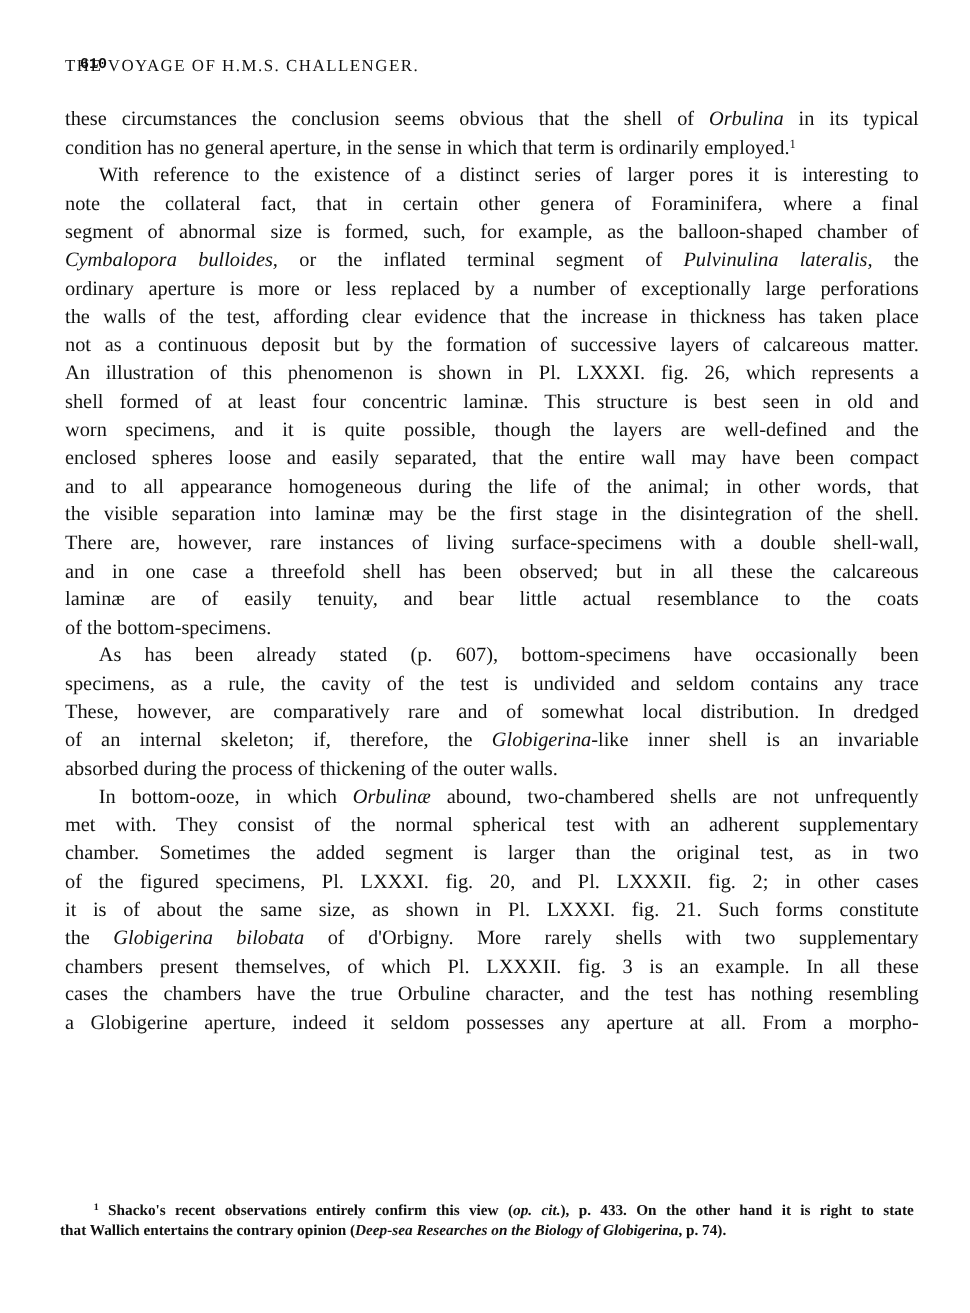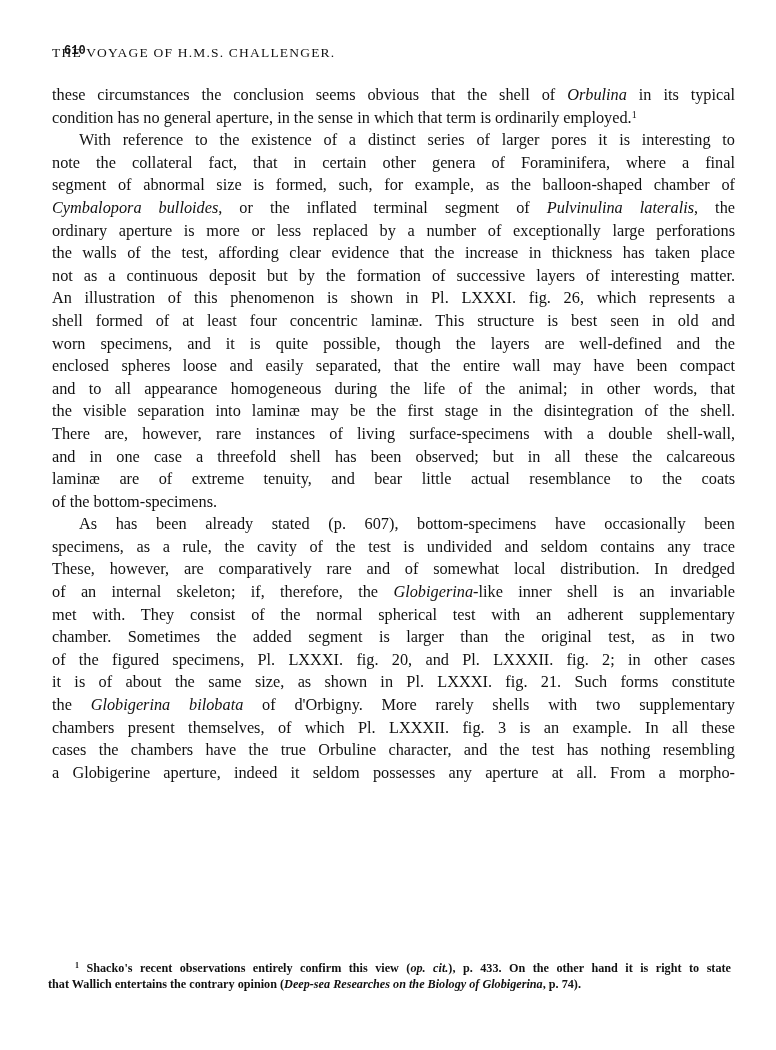--- a/index.html
+++ b/index.html
@@ -33,35 +33,37 @@
 
 <div class="body" id="body">
     <span class="line"><span>these circumstances the conclusion seems obvious that the shell of </span><i>Orbulina</i><span> in its typical</span></span>
     <span class="line last"><span>condition has no general aperture, in the sense in which that term is ordinarily employed.</span><sup>1</sup></span>
     <span class="line indent"><span>With reference to the existence of a distinct series of larger pores it is interesting to</span></span>
     <span class="line"><span>note the collateral fact, that in certain other genera of Foraminifera, where a final</span></span>
     <span class="line"><span>segment of abnormal size is formed, such, for example, as the balloon-shaped chamber of</span></span>
     <span class="line"><i>Cymbalopora bulloides</i><span>, or the inflated terminal segment of </span><i>Pulvinulina lateralis</i><span>, the</span></span>
     <span class="line"><span>ordinary aperture is more or less replaced by a number of exceptionally large perforations</span></span>
     <span class="line"><span>the walls of the test, affording clear evidence that the increase in thickness has taken place</span></span>
-    <span class="line"><span>not as a continuous deposit but by the formation of successive layers of interesting matter.</span></span>
+    <span class="line"><span>not as a continuous deposit but by the formation of successive layers of calcareous matter.</span></span>
     <span class="line"><span>An illustration of this phenomenon is shown in Pl. LXXXI. fig. 26, which represents a</span></span>
     <span class="line"><span>shell formed of at least four concentric laminæ.  This structure is best seen in old and</span></span>
     <span class="line"><span>worn specimens, and it is quite possible, though the layers are well-defined and the</span></span>
     <span class="line"><span>enclosed spheres loose and easily separated, that the entire wall may have been compact</span></span>
     <span class="line"><span>and to all appearance homogeneous during the life of the animal; in other words, that</span></span>
     <span class="line"><span>the visible separation into laminæ may be the first stage in the disintegration of the shell.</span></span>
     <span class="line"><span>There are, however, rare instances of living surface-specimens with a double shell-wall,</span></span>
     <span class="line"><span>and in one case a threefold shell has been observed; but in all these the calcareous</span></span>
-    <span class="line"><span>laminæ are of extreme tenuity, and bear little actual resemblance to the coats</span></span>
+    <span class="line"><span>laminæ are of easily tenuity, and bear little actual resemblance to the coats</span></span>
     <span class="line last"><span>of the bottom-specimens.</span></span>
     <span class="line indent"><span>As has been already stated (p. 607), bottom-specimens have occasionally been</span></span>
     <span class="line"><span>specimens, as a rule, the cavity of the test is undivided and seldom contains any trace</span></span>
     <span class="line"><span>These, however, are comparatively rare and of somewhat local distribution.  In dredged</span></span>
     <span class="line"><span>of an internal skeleton; if, therefore, the </span><i>Globigerina</i><span>-like inner shell is an invariable</span></span>
+    <span class="line last"><span>absorbed during the process of thickening of the outer walls.</span></span>
+    <span class="line indent"><span>In bottom-ooze, in which </span><i>Orbulinæ</i><span> abound, two-chambered shells are not unfrequently</span></span>
     <span class="line"><span>met with.  They consist of the normal spherical test with an adherent supplementary</span></span>
     <span class="line"><span>chamber.  Sometimes the added segment is larger than the original test, as in two</span></span>
     <span class="line"><span>of the figured specimens, Pl. LXXXI. fig. 20, and Pl. LXXXII. fig. 2; in other cases</span></span>
     <span class="line"><span>it is of about the same size, as shown in Pl. LXXXI. fig. 21.  Such forms constitute</span></span>
     <span class="line"><span>the </span><i>Globigerina bilobata</i><span> of d'Orbigny.  More rarely shells with two supplementary</span></span>
     <span class="line"><span>chambers present themselves, of which Pl. LXXXII. fig. 3 is an example.  In all these</span></span>
     <span class="line"><span>cases the chambers have the true Orbuline character, and the test has nothing resembling</span></span>
     <span class="line"><span>a Globigerine aperture, indeed it seldom possesses any aperture at all.  From a morpho-</span></span>
   </div>
 

